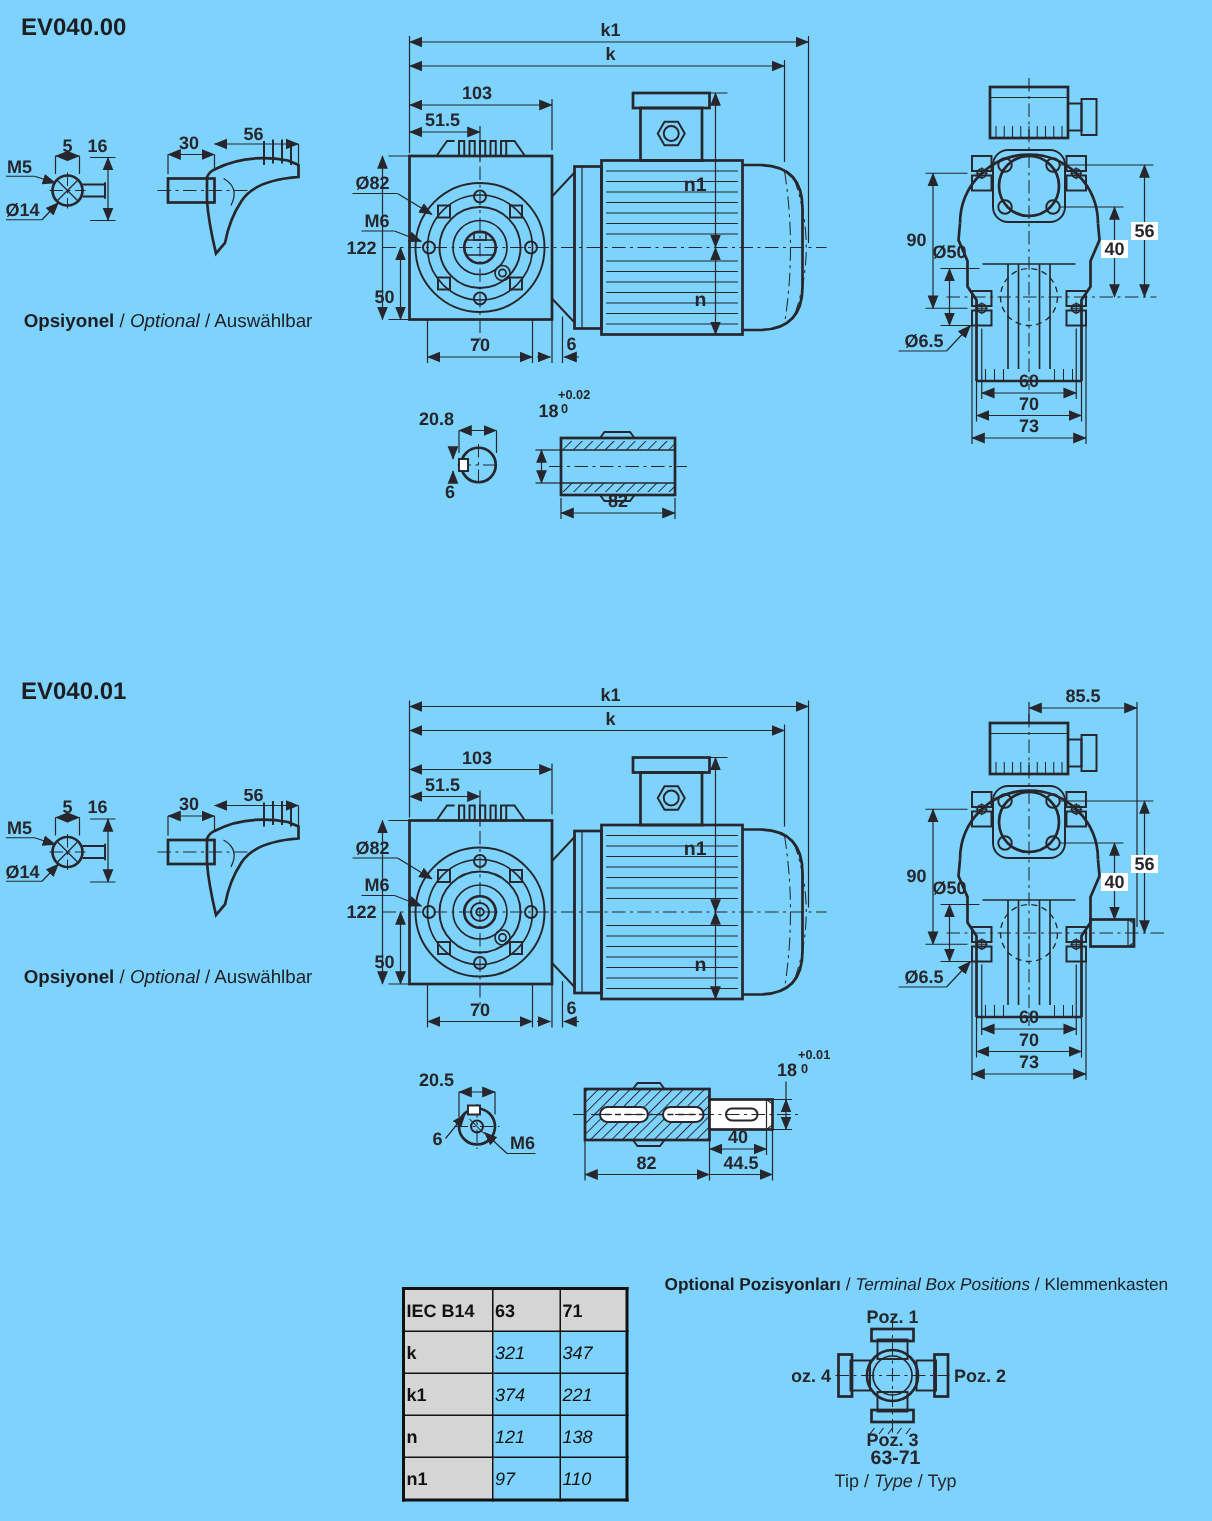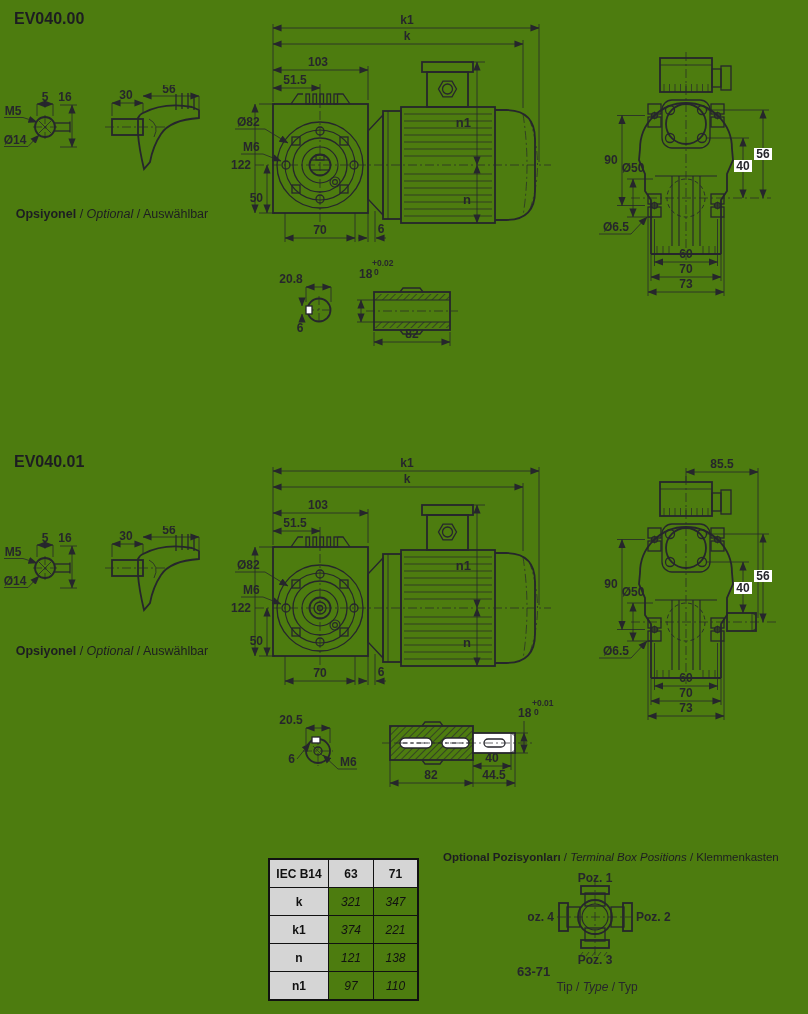--- a/index.html
+++ b/index.html
@@ -1,27 +1,27 @@
 <!DOCTYPE html>
 <html><head>
 <meta charset="utf-8">
 <style>
   html,body{margin:0;padding:0;background:#fff;}
-  .page{position:relative;width:808px;height:1014px;background:#4d7c0f;overflow:hidden;
+  .page{position:relative;width:808px;height:1014px;background:#7dd3fc;overflow:hidden;
         font-family:"Liberation Sans",sans-serif;color:#26262c;}
   .abs{position:absolute;}
   .sec-title{position:absolute;left:14px;font:bold 16px "Liberation Sans",sans-serif;color:#1d1d22;}
   .caption{position:absolute;text-align:center;font:12.5px "Liberation Sans",sans-serif;color:#1d1d22;line-height:15px;margin-top:33px;}
   .caption .b,.b{font-weight:bold;}
   .caption .i,.i{font-style:italic;}
   .heading{position:absolute;font:11.5px "Liberation Sans",sans-serif;color:#1d1d22;white-space:nowrap;}
-  .range{position:absolute;text-align:left;font:bold 13px "Liberation Sans",sans-serif;}
+  .range{position:absolute;text-align:center;font:bold 13px "Liberation Sans",sans-serif;}
   .tipline{position:absolute;text-align:center;font:12px "Liberation Sans",sans-serif;}
   table.spec{position:absolute;border-collapse:collapse;font:bold 12px "Liberation Sans",sans-serif;color:#111;}
-  table.spec td{border:1px solid #111;text-align:center;vertical-align:middle;height:25px;}
+  table.spec td{border:1px solid #111;vertical-align:middle;height:25px;}
   table.spec{border:2px solid #111;}
   td.c1{width:56px;background:#d5d5d5;}
   td.c2{width:42px;}
   td.c3{width:41px;}
   td.hdr{background:#d5d5d5;}
   td.val{font-weight:normal;font-style:italic;}
   
   svg line,svg path,svg rect,svg circle,svg polyline,svg polygon{stroke:#26262c;fill:none;stroke-width:1.1;}
   .thk{stroke-width:1.8;}
   .md{stroke-width:1.3;}

